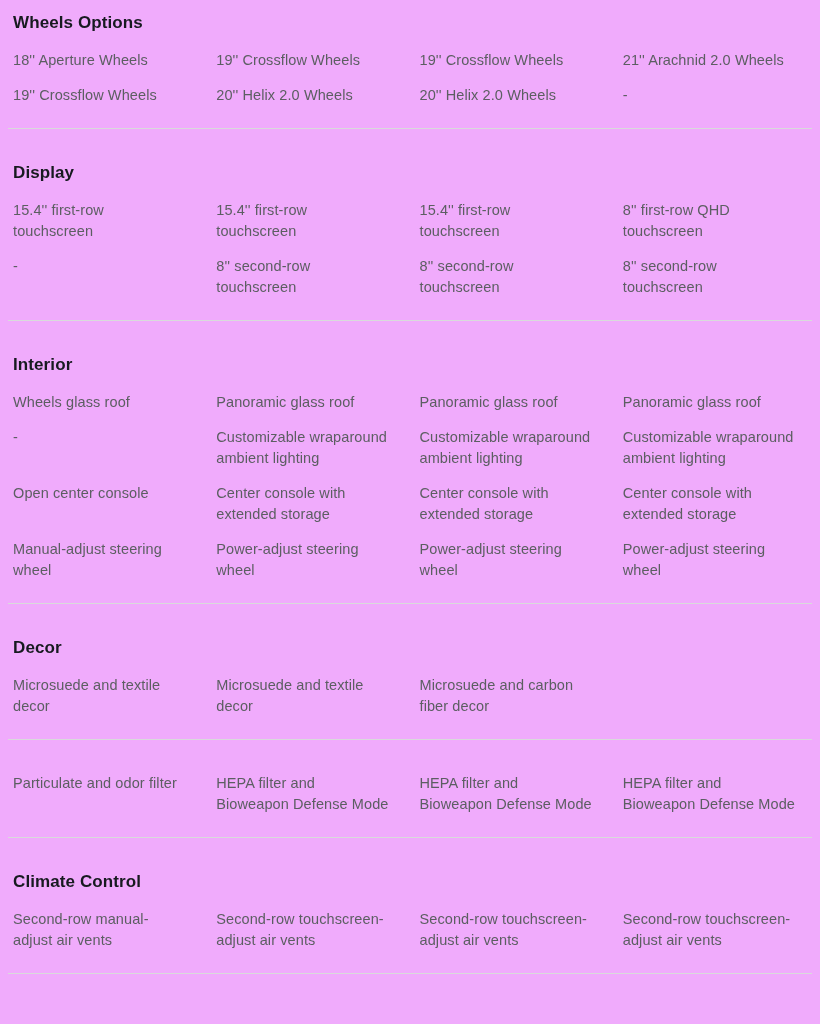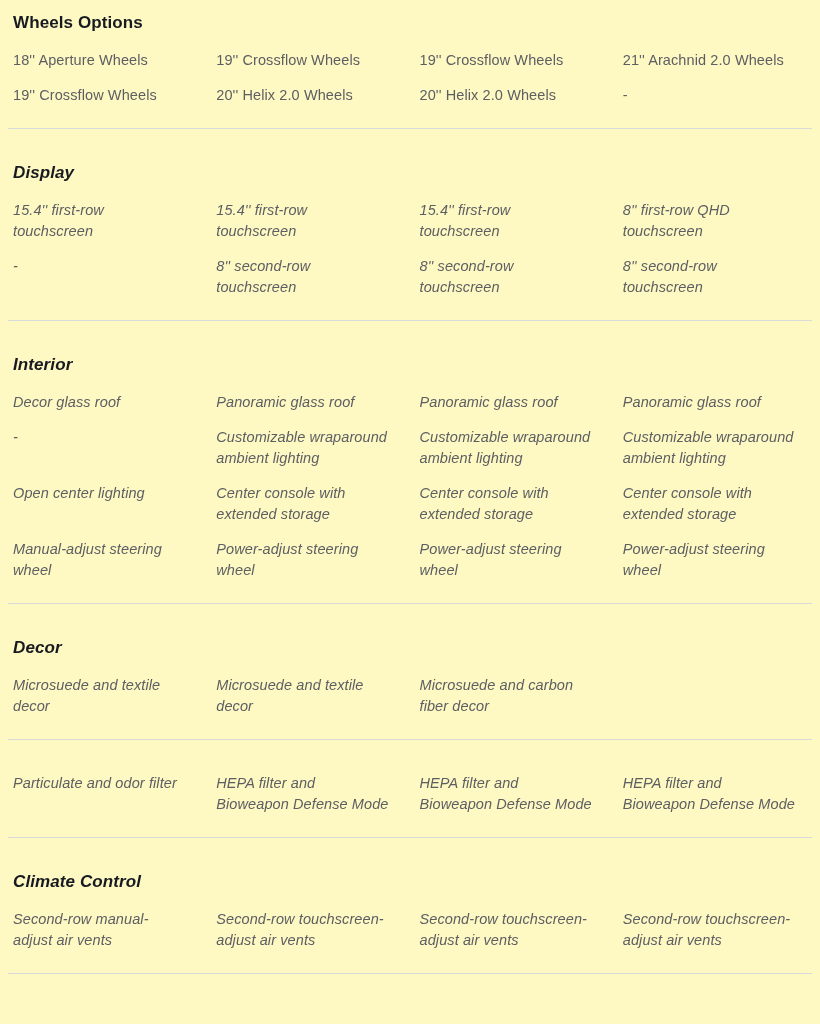--- a/index.html
+++ b/index.html
@@ -7,32 +7,31 @@
     padding: 0;
     background: #ffffff;
     font-family: "Liberation Sans", "DejaVu Sans", sans-serif;
   }
   .page {
     width: 820px;
     height: 1024px;
     box-sizing: border-box;
     padding-top: 12px;
     overflow: hidden;
-    background: #fef9c3;
+    background: #f0abfc;
   }
   .table-wrap {
     margin: 0 8px;
   }
   .feature-section {
     border-bottom: 1px solid #d9dadb;
     padding: 0 0 22px 0;
   }
   .feature-section + .feature-section {
     padding-top: 33px;
-    font-style: italic;
   }
   .section-title {
     font-size: 17px;
     font-weight: 700;
     color: #171a20;
     line-height: 22px;
     margin: 0 0 16px 0;
     padding-left: 5px;
     letter-spacing: 0.1px;
   }
@@ -87,32 +86,32 @@
 touchscreen</div>
           <div class="feature-cell">8'' second-row
 touchscreen</div>
           <div class="feature-cell">8'' second-row
 touchscreen</div>
         </div>
       </section>
       <section class="feature-section">
         <h3 class="section-title">Interior</h3>
         <div class="rows-grid">
-          <div class="feature-cell">Decor glass roof</div>
+          <div class="feature-cell">Wheels glass roof</div>
           <div class="feature-cell">Panoramic glass roof</div>
           <div class="feature-cell">Panoramic glass roof</div>
           <div class="feature-cell">Panoramic glass roof</div>
           <div class="feature-cell">-</div>
           <div class="feature-cell">Customizable wraparound
 ambient lighting</div>
           <div class="feature-cell">Customizable wraparound
 ambient lighting</div>
           <div class="feature-cell">Customizable wraparound
 ambient lighting</div>
-          <div class="feature-cell">Open center lighting</div>
+          <div class="feature-cell">Open center console</div>
           <div class="feature-cell">Center console with
 extended storage</div>
           <div class="feature-cell">Center console with
 extended storage</div>
           <div class="feature-cell">Center console with
 extended storage</div>
           <div class="feature-cell">Manual-adjust steering
 wheel</div>
           <div class="feature-cell">Power-adjust steering
 wheel</div>

